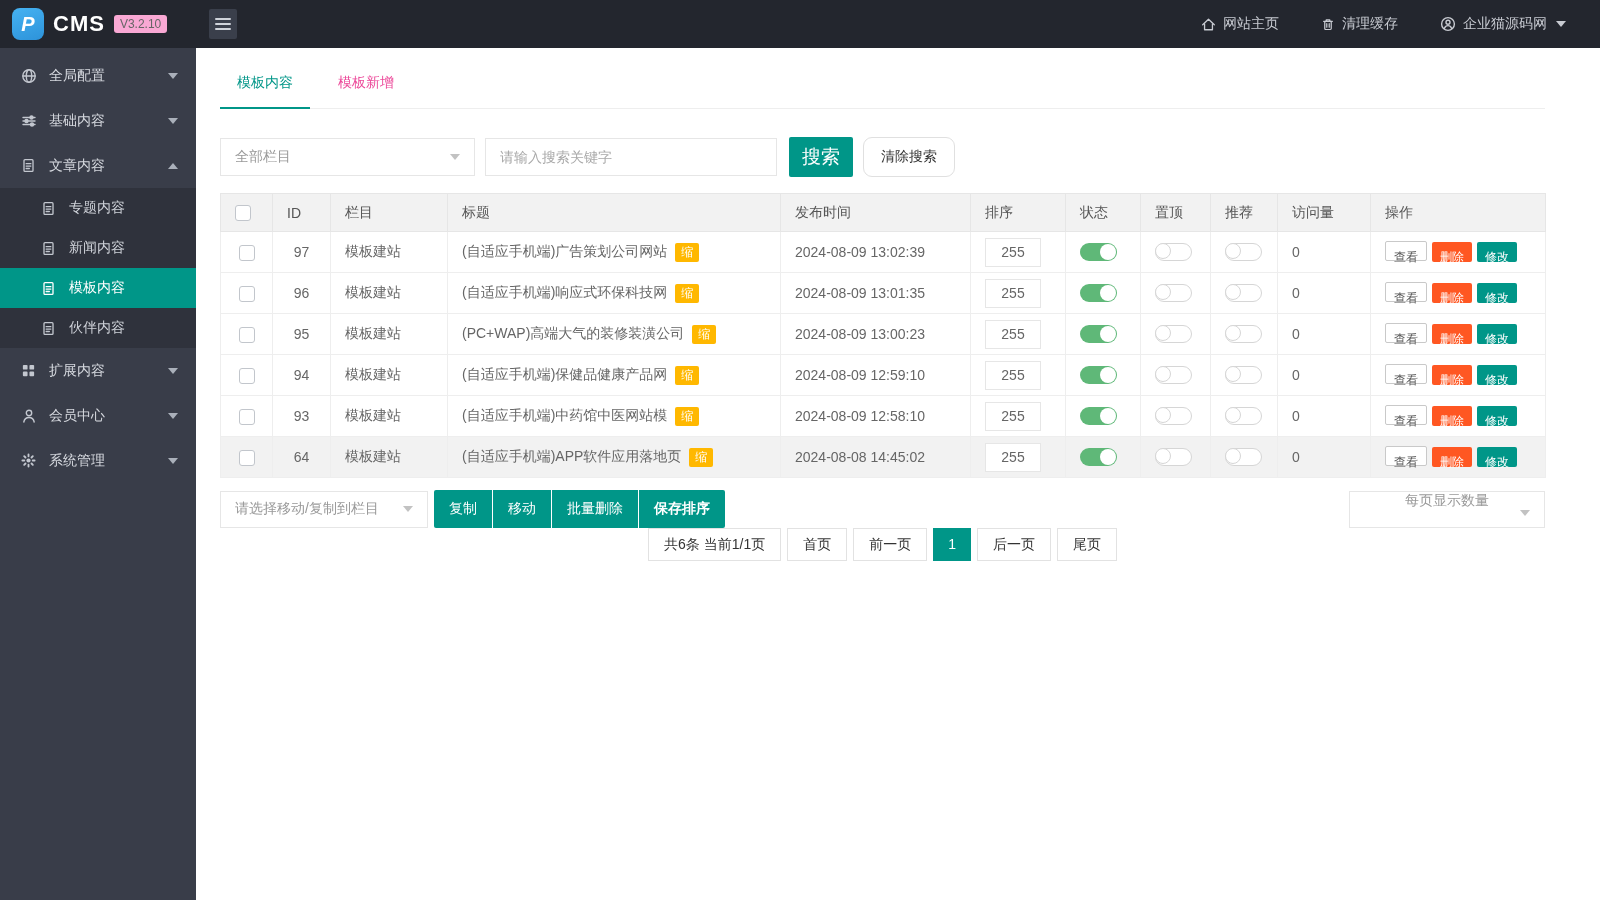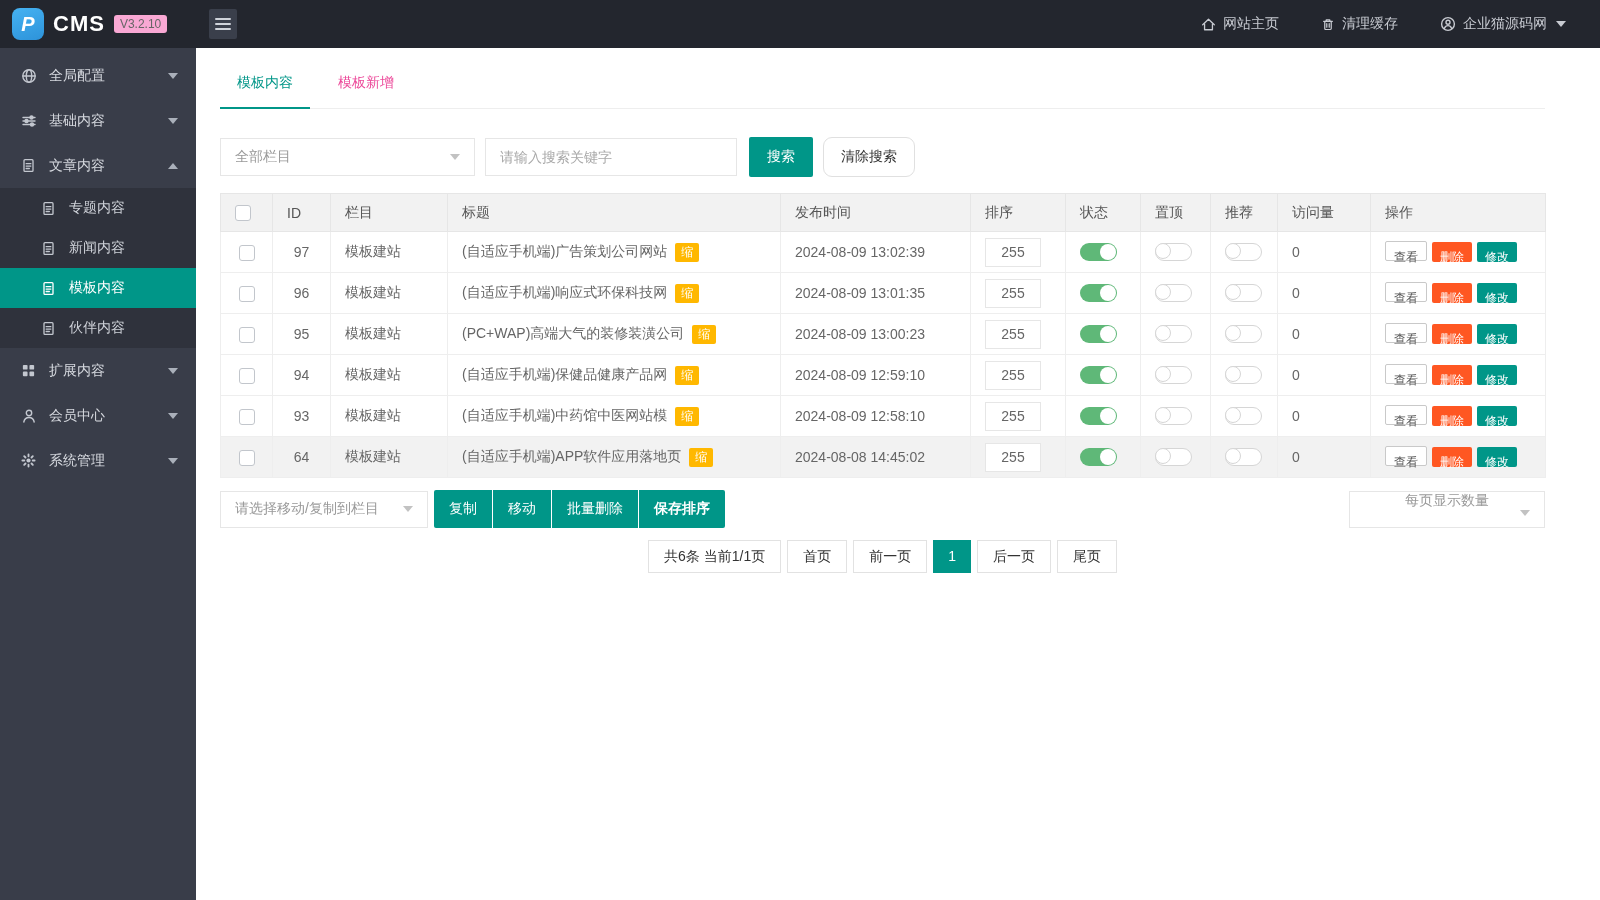--- a/index.html
+++ b/index.html
@@ -49,25 +49,25 @@
   .tabs { display:flex; border-bottom:1px solid #eeeeee; padding-top:26px; }
   .tab { padding:0 17px 15px 17px; margin-right:11px; font-size:14px; color:#ec4899; cursor:pointer; }
   .tab.active { color:#009688; border-bottom:2px solid #009688; margin-bottom:-1px; }
 
   
   .filter-row { margin-top:28px; display:flex; align-items:center; }
   .select-box { height:38px; border:1px solid #e6e6e6; background:#fff; display:flex; align-items:center;
     padding:0 14px; color:#999; font-size:14px; position:relative; cursor:pointer; }
   .select-box .caret-down { color:#c2c2c2; margin-left:auto; }
   .cat-select { width:255px; }
-  .search-input { width:252px; height:38px; border:1px solid #e6e6e6; margin-left:10px; padding:0 14px;
+  .search-input { width:292px; height:38px; border:1px solid #e6e6e6; margin-left:10px; padding:0 14px;
     font-size:14px; color:#666; outline:none; font-family:inherit; }
   .search-input::placeholder { color:#a9a9a9; }
   .btn { cursor:pointer; font-family:inherit; }
-  .btn-search { margin-left:12px; width:64px; height:40px; background:#009688; border:none; color:#fff; font-size:14px; border-radius:2px; }
+  .btn-search { margin-left:12px; width:64px; height:40px; background:#009688; border:none; color:#fff; font-size:19px; border-radius:2px; }
   .btn-clear { margin-left:10px; height:40px; padding:0 17px; background:#fff; border:1px solid #e0e0e0; color:#333; font-size:14px; border-radius:9px; }
 
   
   table.grid { margin-top:16px; border-collapse:collapse; width:1325px; table-layout:fixed; }
   table.grid th, table.grid td { border:1px solid #eeeeee; font-weight:normal; font-size:14px; }
   table.grid th { background:#f2f2f2; color:#555; height:38px; text-align:left; padding:0 14px; border-color:#e6e6e6; }
   table.grid td { height:41px; color:#666; padding:0 14px; background:#fff; }
   table.grid tr.highlight td { background:#f2f2f2; }
   th.c-check, td.c-check, th.c-id, td.c-id { text-align:center; padding:0; }
   .col-check{width:52px;} .col-id{width:58px;} .col-cat{width:117px;} .col-title{width:333px;}
@@ -92,21 +92,21 @@
   
   .bulk-row { margin-top:12px; display:flex; align-items:center; width:1325px; }
   .bulk-select { width:208px; height:37px; }
   .bulk-buttons { display:flex; gap:1px; margin-left:6px; }
   .bulk-btn { height:38px; padding:0 15px; background:#009688; border:none; color:#fff; font-size:14px; }
   .bulk-buttons .bulk-btn:first-child { border-radius:2px 0 0 2px; }
   .bulk-buttons .bulk-btn:last-child { border-radius:0 2px 2px 0;font-weight:bold; }
   .pagesize-select { margin-left:auto; width:196px; height:37px;flex-direction:column; }
 
   
-  .pagination { margin-top:12px; width:1325px; display:flex; justify-content:center; gap:6px; }
+  .pagination { width:1325px; display:flex; justify-content:center; gap:6px; }
   .page-item { height:33px; line-height:31px; padding:0 15px; border:1px solid #e2e2e2; background:#fff;
     color:#333; font-size:14px; cursor:pointer; }
   .page-item.summary { cursor:default; }
   .page-item.active { background:#009688; border-color:#009688; color:#fff; padding:0 14px; }
 </style>
 </head>
 <body>
 
 <div class="app">
 

